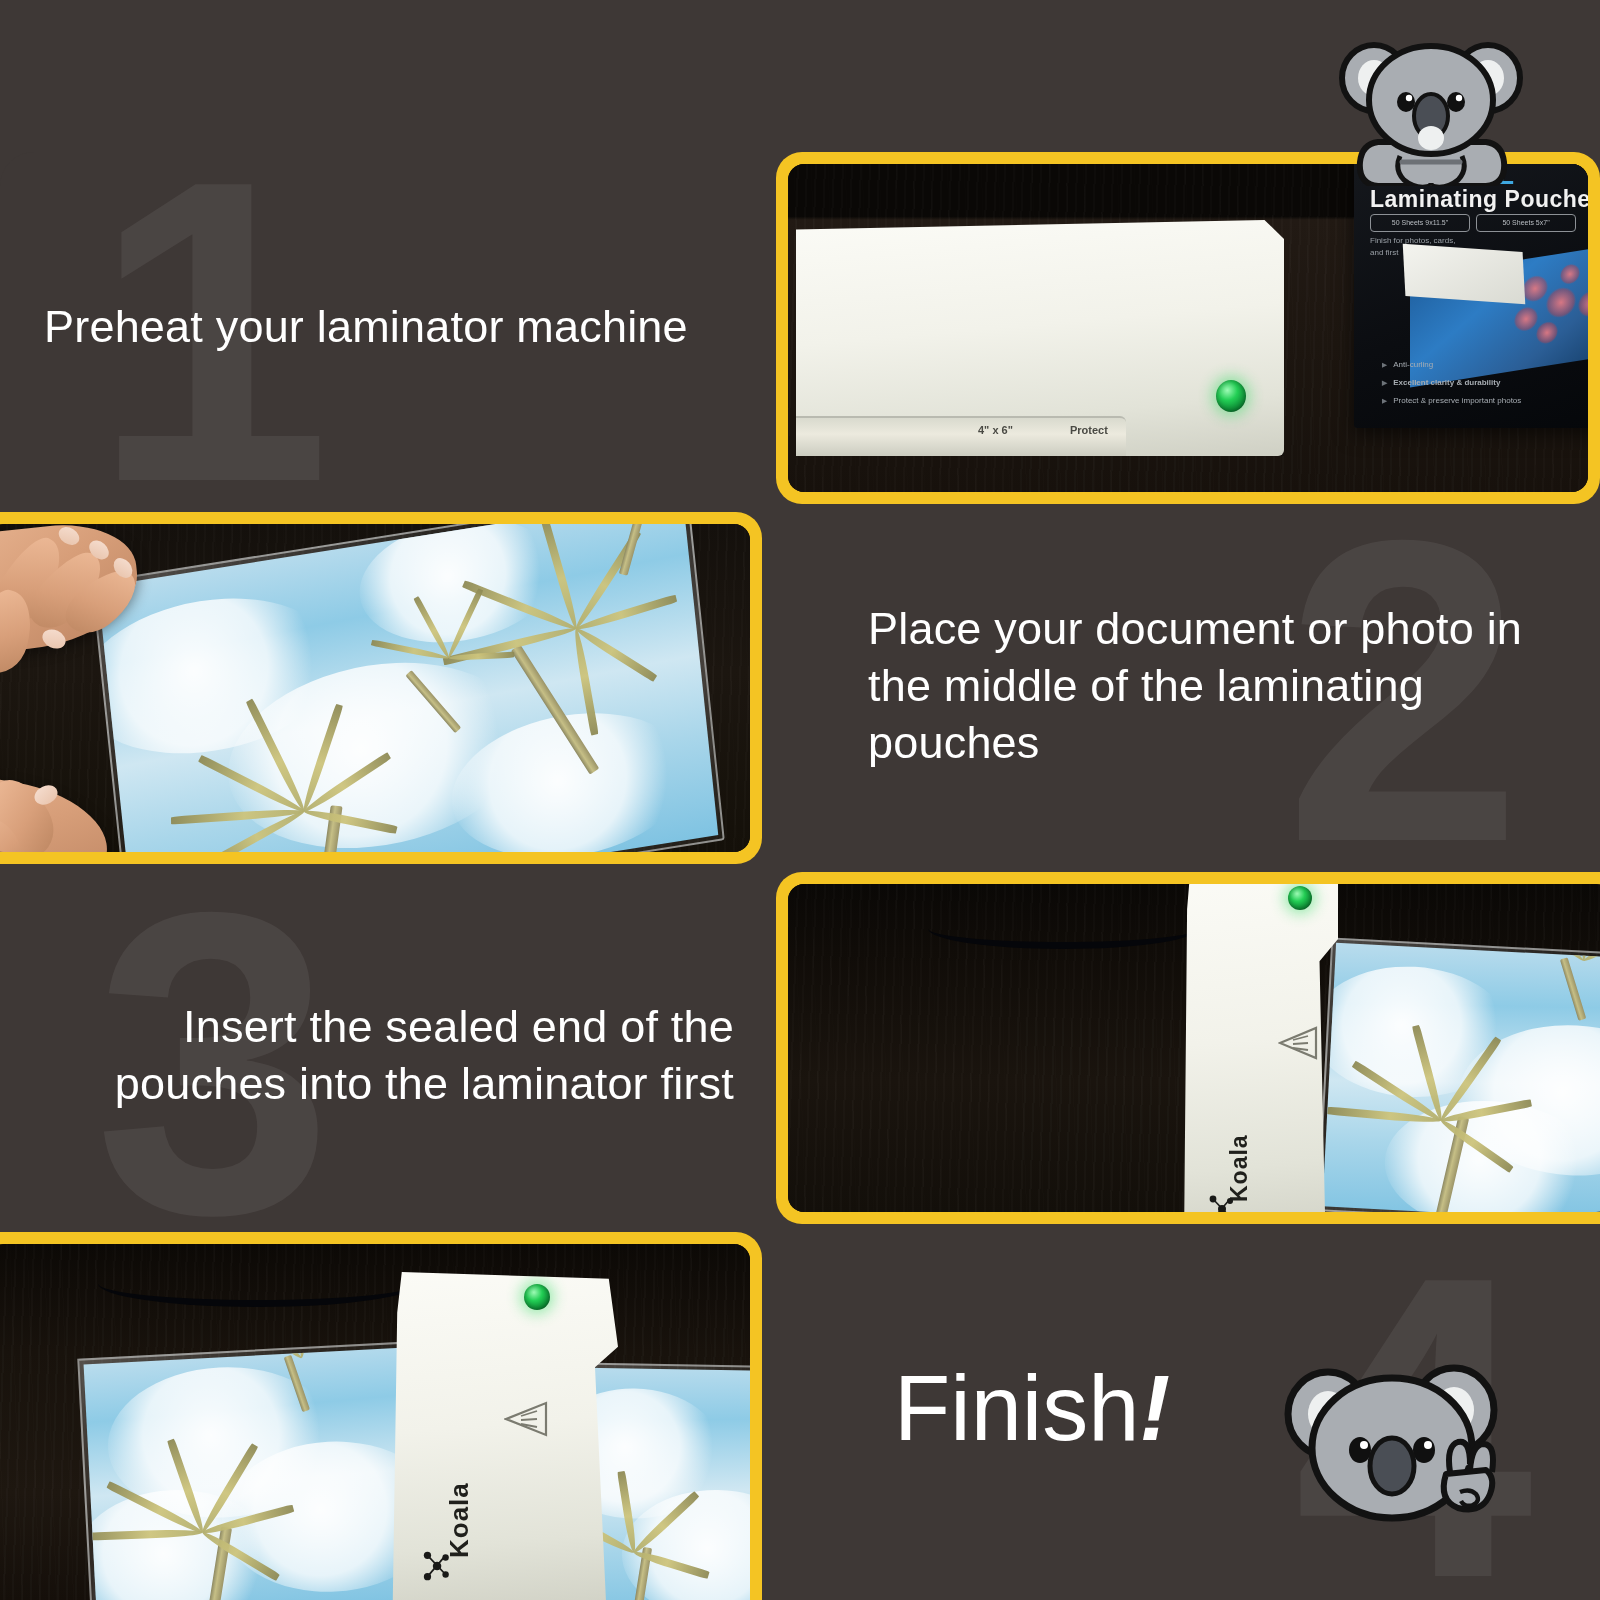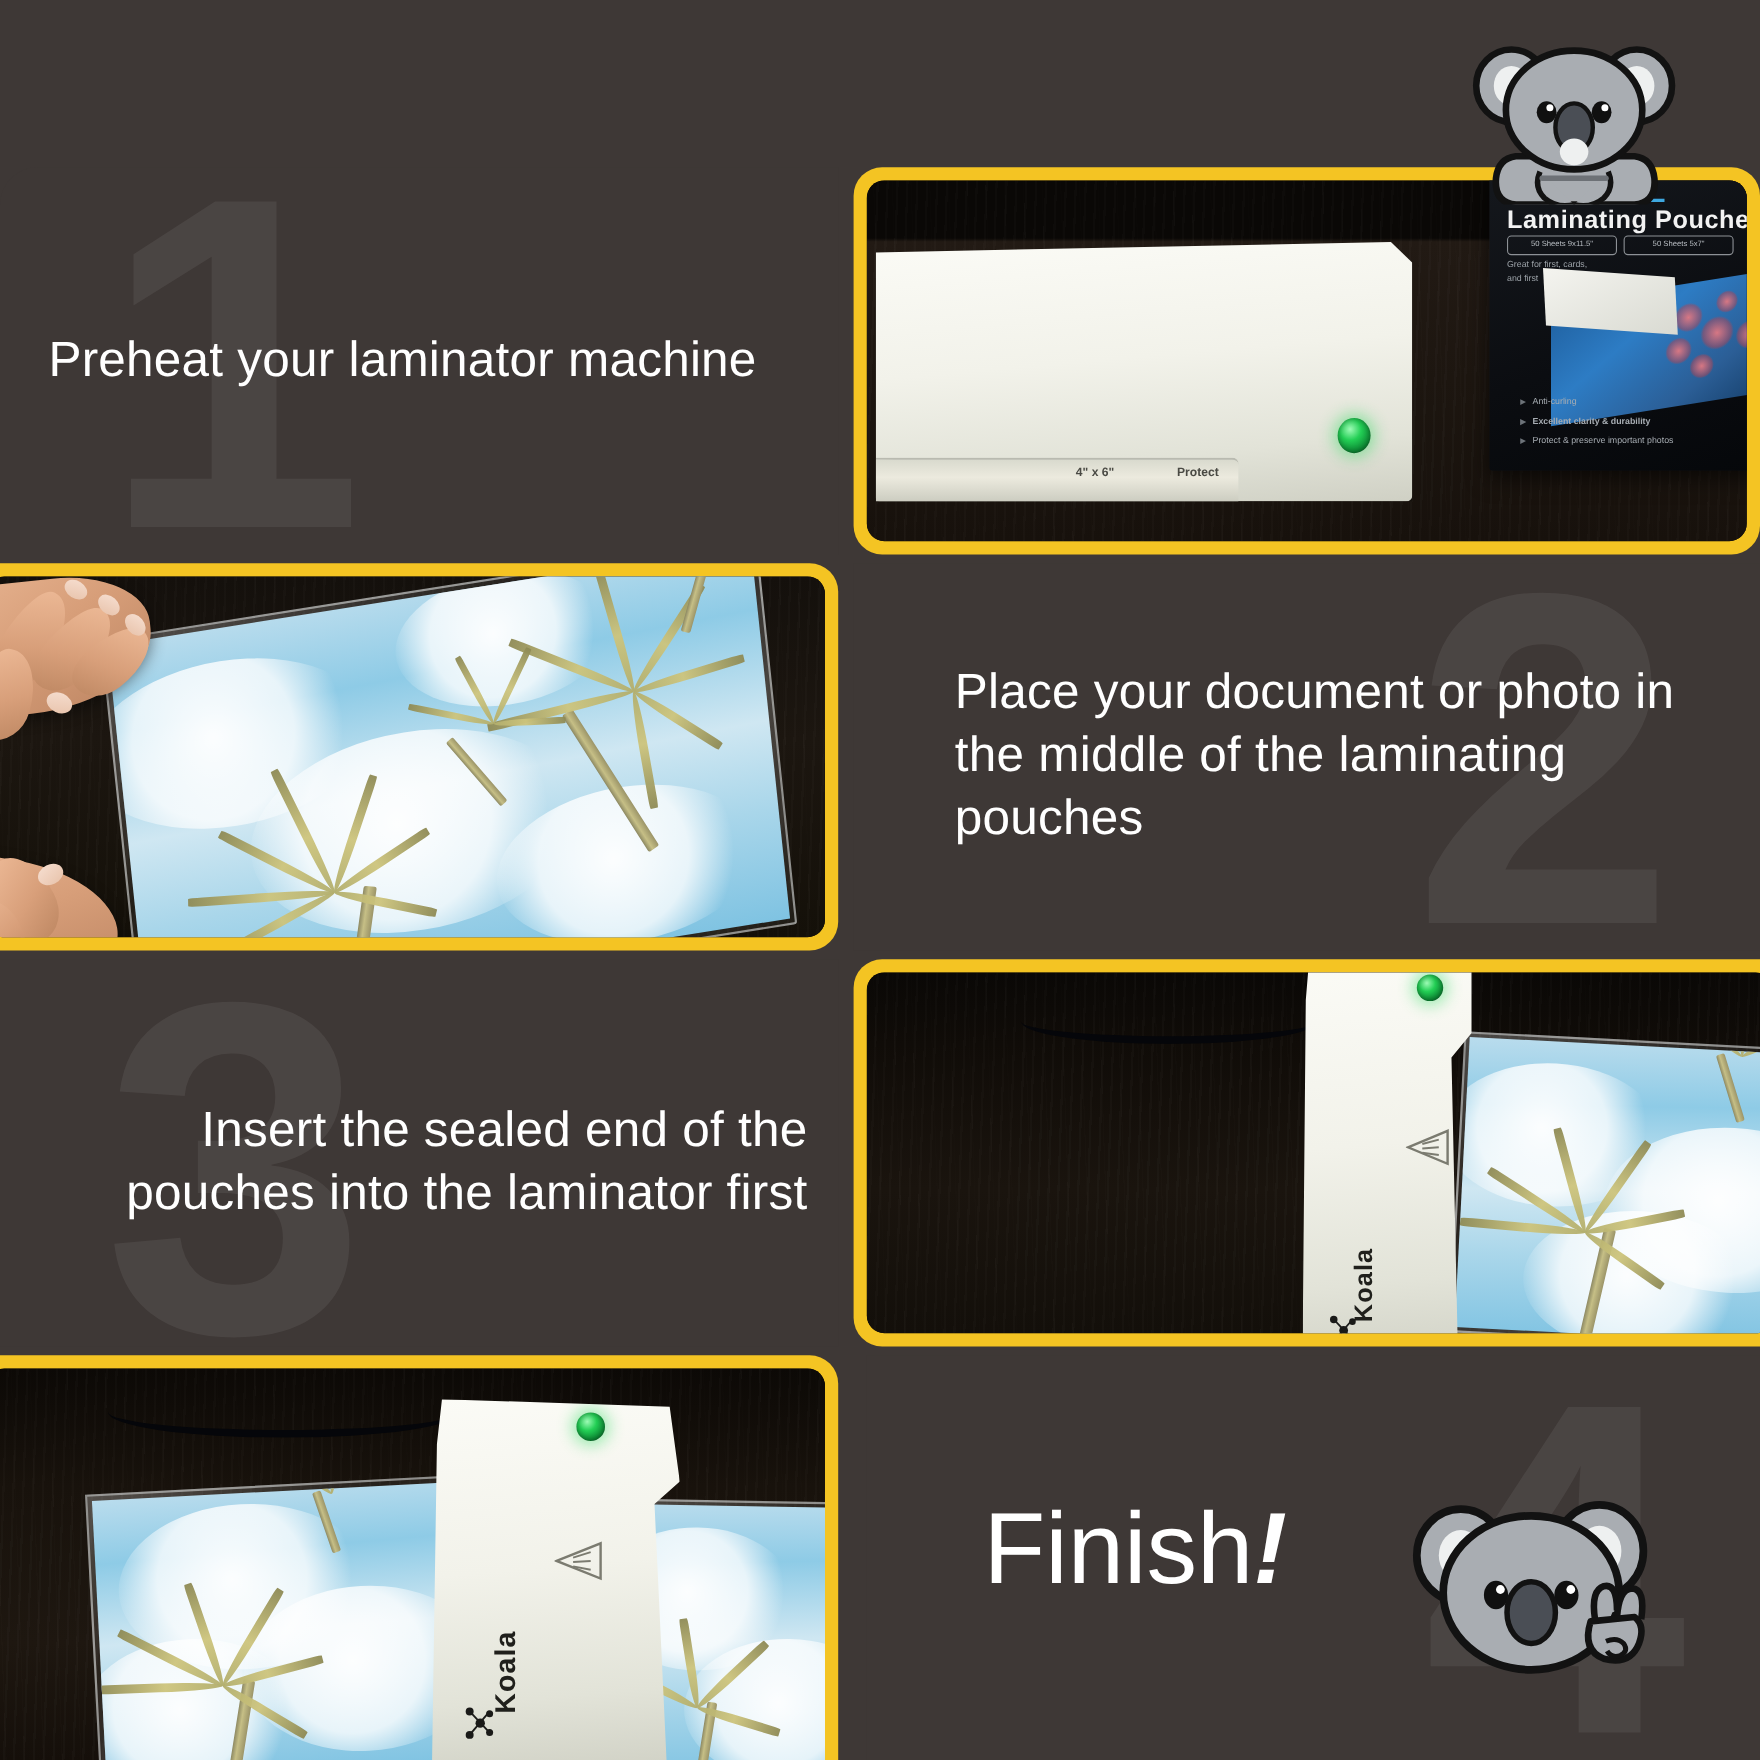--- a/index.html
+++ b/index.html
@@ -316,21 +316,21 @@
         <div class="lam-slot" style="left:0; top:196px; width:330px; height:40px; border-radius:0 6px 0 0;"></div>
         <div class="lam-label" style="left:182px; top:204px; font-size:11px;">4" x 6"</div>
         <div class="lam-label" style="left:274px; top:204px; font-size:11px;">Protect</div>
       </div>
 
       <div class="pkg" style="left:566px; top:-8px; width:268px; height:272px; border-radius:3px;">
         <div class="pkg-t1" style="left:16px; top:4px; font-size:27px;">THERMAL</div>
         <div class="pkg-t2" style="left:16px; top:30px; font-size:23px;">Laminating Pouches</div>
         <div class="pkg-chip" style="left:16px; top:58px; width:98px; height:16px; font-size:7px; line-height:16px;">50 Sheets 9x11.5"</div>
         <div class="pkg-chip" style="left:122px; top:58px; width:98px; height:16px; font-size:7px; line-height:16px;">50 Sheets 5x7"</div>
-        <div class="pkg-sub" style="left:16px; top:80px; font-size:8px;">Great for first, cards,</div>
+        <div class="pkg-sub" style="left:16px; top:80px; font-size:8px;">Finish for photos, cards,</div>
         <div class="pkg-sub" style="left:16px; top:92px; font-size:8px;">and first</div>
 
         <div class="pkg-art" style="left:56px; top:104px; width:220px; height:110px;">
           <div class="pkg-art-flower" style="left:112px; top:18px; width:26px; height:26px;"></div>
           <div class="pkg-art-flower" style="left:136px; top:34px; width:30px; height:30px;"></div>
           <div class="pkg-art-flower" style="left:104px; top:48px; width:24px; height:24px;"></div>
           <div class="pkg-art-flower" style="left:150px; top:12px; width:20px; height:20px;"></div>
           <div class="pkg-art-flower" style="left:168px; top:42px; width:26px; height:26px;"></div>
           <div class="pkg-art-flower" style="left:126px; top:66px; width:22px; height:22px;"></div>
         </div>

